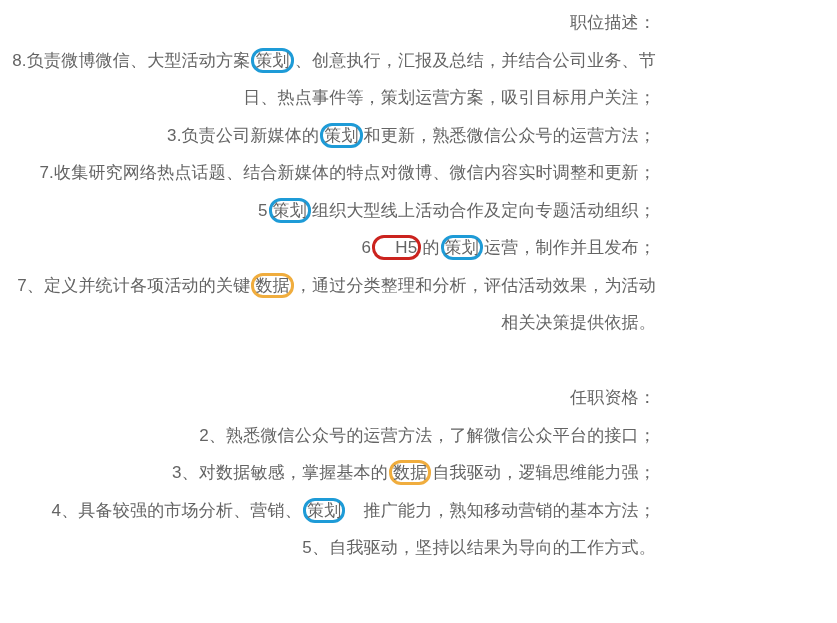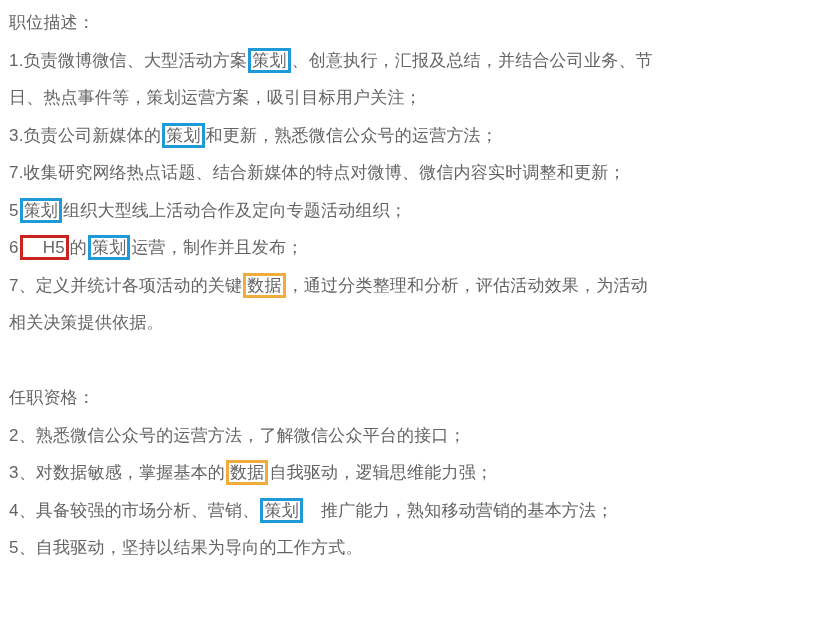--- a/index.html
+++ b/index.html
@@ -11,46 +11,47 @@
     position: relative;
     width: 679px;
     min-height: 623px;
     box-sizing: border-box;
     padding: 4px 23px 0 9px;
     background: #ffffff;
     font-family: "Liberation Sans", "DejaVu Sans", sans-serif;
     font-size: 17px;
     line-height: 37.5px;
     letter-spacing: 0.2px;
+    text-align: right;
   }
   .page p {
     margin: 0;
     padding: 0;
   }
   .spacer {
     height: 37.5px;
   }
   .hl {
     display: inline-block;
     border-style: solid;
     border-width: 3px;
     padding: 0 1px;
     margin: 0 1px;
     line-height: 19px;
     vertical-align: baseline;
-    border-radius: 0;
+    border-radius: 12px;
   }
 </style>
 </head>
 <body>
 
 <div class="page">
   <div id="sections-host" style="color: rgb(100, 100, 100);">
       <p>职位描述：</p>
-      <p><span>1.负责微博微信、大型活动方案</span><span class="hl" style="border-color: rgb(30, 155, 215);">策划</span><span>、创意执行，汇报及总结，并结合公司业务、节日、热点事件等，策划运营方案，吸引目标用户关注；</span></p>
+      <p><span>8.负责微博微信、大型活动方案</span><span class="hl" style="border-color: rgb(30, 155, 215);">策划</span><span>、创意执行，汇报及总结，并结合公司业务、节日、热点事件等，策划运营方案，吸引目标用户关注；</span></p>
       <p><span>3.负责公司新媒体的</span><span class="hl" style="border-color: rgb(30, 155, 215);">策划</span><span>和更新，熟悉微信公众号的运营方法；</span></p>
       <p><span>7.收集研究网络热点话题、结合新媒体的特点对微博、微信内容实时调整和更新；</span></p>
       <p><span>5</span><span class="hl" style="border-color: rgb(30, 155, 215);">策划</span><span>组织大型线上活动合作及定向专题活动组织；</span></p>
       <p><span>6</span><span class="hl" style="border-color: rgb(203, 35, 30); padding-left: 20px;">H5</span><span>的</span><span class="hl" style="border-color: rgb(30, 155, 215);">策划</span><span>运营，制作并且发布；</span></p>
       <p><span>7、定义并统计各项活动的关键</span><span class="hl" style="border-color: rgb(240, 173, 62);">数据</span><span>，通过分类整理和分析，评估活动效果，为活动相关决策提供依据。</span></p>
       <p class="spacer"></p>
       <p>任职资格：</p>
       <p><span>2、熟悉微信公众号的运营方法，了解微信公众平台的接口；</span></p>
       <p><span>3、对数据敏感，掌握基本的</span><span class="hl" style="border-color: rgb(240, 173, 62);">数据</span><span>自我驱动，逻辑思维能力强；</span></p>
       <p><span>4、具备较强的市场分析、营销、</span><span class="hl" style="border-color: rgb(30, 155, 215);">策划</span><span>　推广能力，熟知移动营销的基本方法；</span></p>

